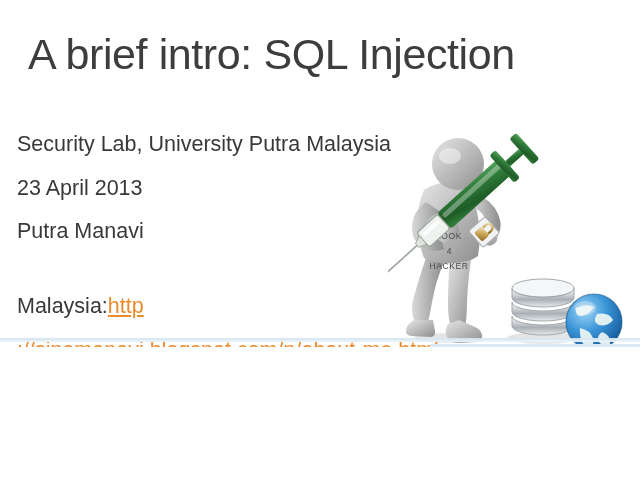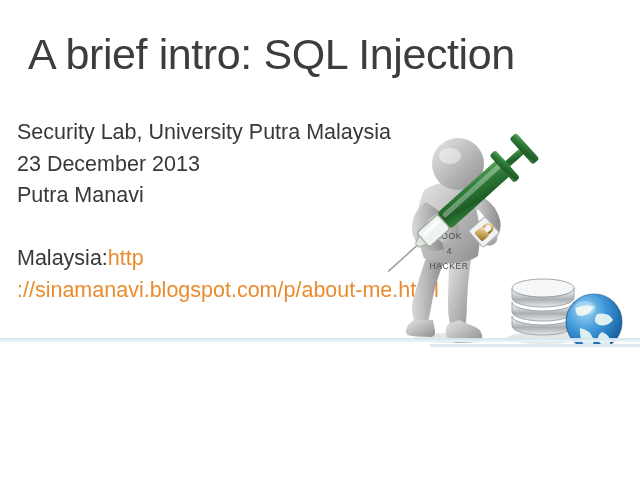--- a/index.html
+++ b/index.html
@@ -36,23 +36,23 @@
   #body-block {
     position: absolute;
     left: 17px;
     top: 117px;
     width: 520px;
     font-size: 21.5px;
     line-height: 31.5px;
     color: #383838;
     white-space: nowrap;
   }
-  #body-block .line { display: block; }
+  #body-block .line { display: block; margin-top: 12px; }
   #body-block .blank { display: block; height: 31.5px; }
-  .link-orange { color: #ea8b2e; }
+  .link-orange { color: #ea8b2e; text-decoration: underline; }
 
   
   #artwork {
     position: absolute;
     left: 388px;
     top: 124px;
     width: 248px;
     height: 232px;
     pointer-events: none;
   }
@@ -123,21 +123,21 @@
 </style>
 </head>
 <body>
 
 <div id="slide">
 
   <div id="slide-title">A brief intro: SQL Injection</div>
 
   <div id="body-block">
     <span class="line">Security Lab, University Putra Malaysia</span>
-    <span class="line">23 December 2013</span>
+    <span class="line">23 April 2013</span>
     <span class="line">Putra Manavi</span>
     <span class="blank"></span>
     <span class="line"><span>Malaysia:</span><span class="link-orange">http</span></span>
     <span class="line link-orange">://sinamanavi.blogspot.com/p/about-me.html</span>
   </div>
 
   <div id="artwork">
     <svg viewBox="0 0 248 232" xmlns="http://www.w3.org/2000/svg">
       <defs>
         <linearGradient id="gFig" x1="0" y1="0" x2="1" y2="1">

